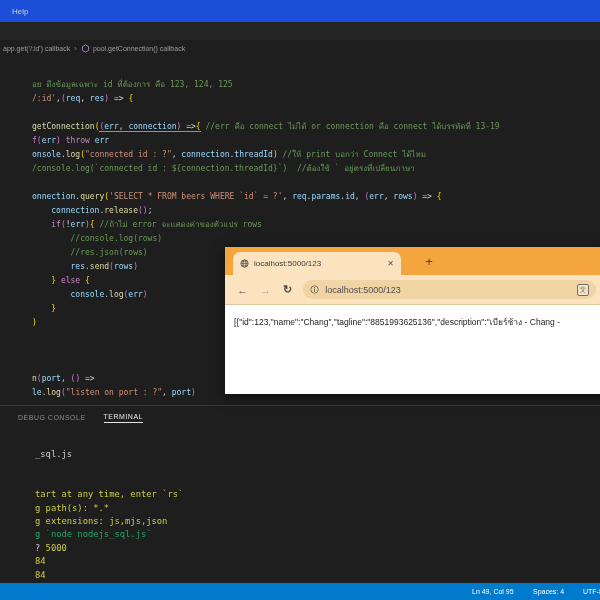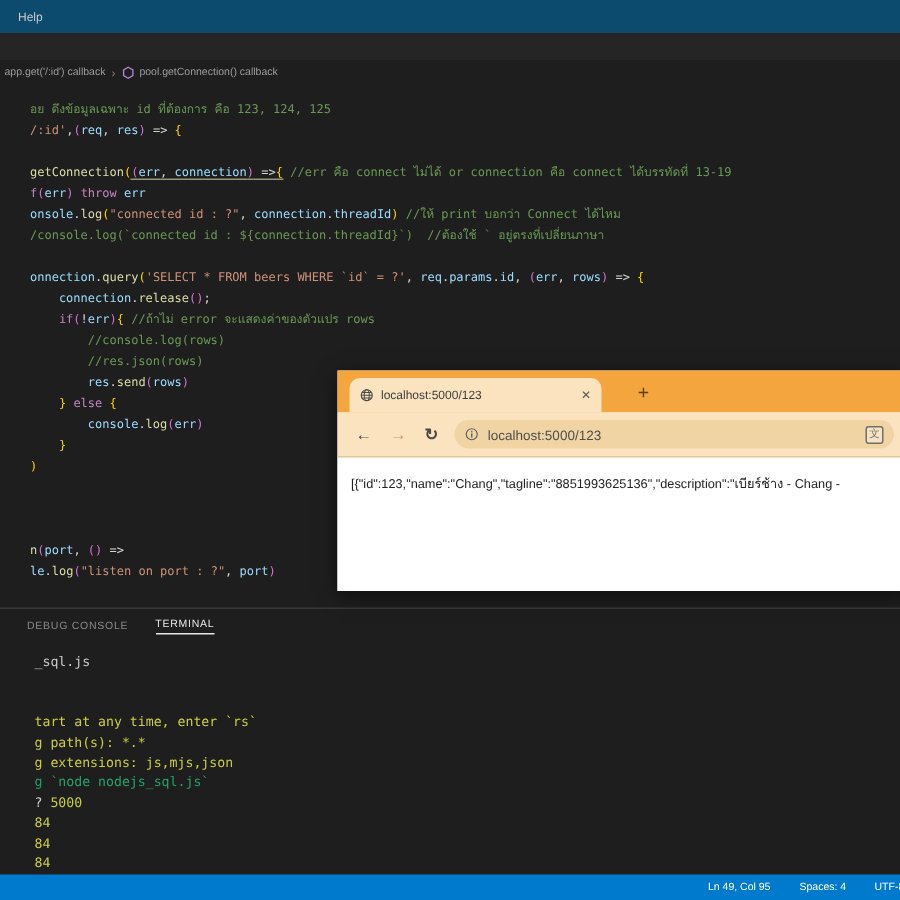--- a/index.html
+++ b/index.html
@@ -1,31 +1,31 @@
 <!DOCTYPE html>
 <html><head>
 <meta charset="utf-8">
 <style>
   html,body{margin:0;padding:0;background:#111;}
   .screen{position:relative;width:600px;height:600px;overflow:hidden;
           background:#1e1e1e;font-family:"Liberation Sans",sans-serif;
           -webkit-font-smoothing:antialiased;}
   
-  .titlebar{position:absolute;left:0;top:0;width:600px;height:22px;background:#0c4a6e;
+  .titlebar{position:absolute;left:0;top:0;width:600px;height:22px;background:#1d4ed8;
             display:flex;align-items:center;}
   .menu-item{color:#cccccc;font-size:8px;margin-left:12px;}
   .window-title{position:absolute;left:0;right:0;text-align:center;color:#b6b6b6;font-size:8px;}
   .tabstrip-band{position:absolute;left:0;top:22px;width:600px;height:18px;background:#252526;}
   .breadcrumb{position:absolute;left:0;top:40px;width:600px;height:17px;background:#1e1e1e;
               display:flex;align-items:center;color:#9d9d9d;font-size:7px;}
   .breadcrumb .sep{margin:0 4px;color:#808080;font-size:8px;}
   .crumb-icon{display:inline-block;margin-right:3px;line-height:0;}
   
   .editor{position:absolute;left:0;top:57px;width:600px;height:348px;background:#1e1e1e;overflow:hidden;}
-  pre{margin:4px;white-space:pre;padding-left:16px;}
+  pre{margin:16px;white-space:pre;padding-left:16px;}
   #code{position:absolute;left:0;top:5px;font-family:"DejaVu Sans Mono",monospace;font-size:8px;}
   #code .ln{height:14px;line-height:14px;}
   #term{position:absolute;left:3px;top:2px;font-family:"DejaVu Sans Mono",monospace;font-size:8.8px;}
   #term .ln{height:13.4px;line-height:13.4px;}
   .t-c{color:#6a9955}.t-s{color:#ce9178}.t-k{color:#c586c0}.t-f{color:#dcdcaa}
   .t-v{color:#9cdcfe}.t-p{color:#d4d4d4}.t-b{color:#ffd700}.t-r{color:#d670d6}
   .t-tw{color:#cccccc}.t-ty{color:#cdcd42}.t-tg{color:#26a269}
   .u{border-bottom:1px solid rgba(215,215,170,.65);}
   
   .panel{position:absolute;left:0;top:405px;width:600px;height:154px;background:#1e1e1e;

